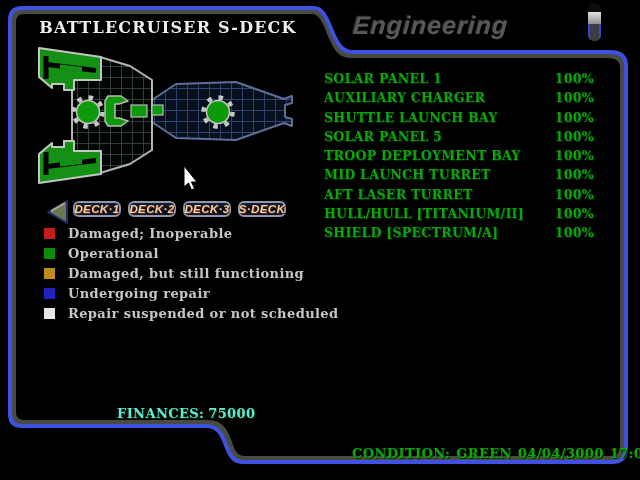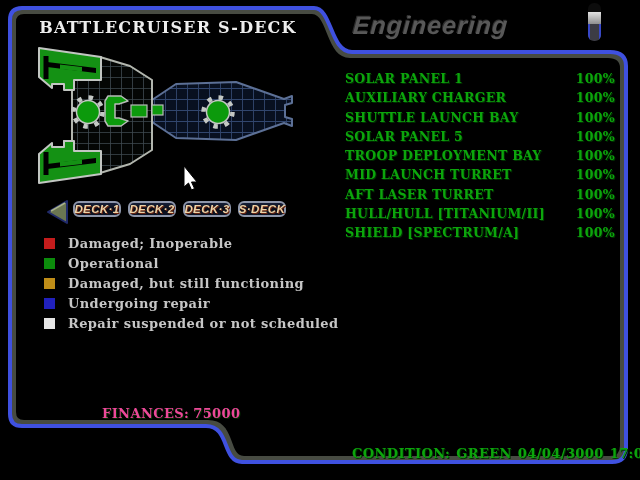--- a/index.html
+++ b/index.html
@@ -25,41 +25,41 @@
   .pill .p-mid{height:12px;background:linear-gradient(#e2e2e2,#8f8f8f);}
   .pill .p-bot{height:17px;background:#3c3c44;border-left:2px solid #3848c8;border-right:2px solid #3848c8;box-sizing:border-box;}
 
   .panel-title{position:absolute;left:16px;top:18px;width:304px;text-align:center;
     font-size:16px;font-weight:bold;letter-spacing:1.2px;color:#ededed;
     text-shadow:1px 1px 0 #000;}
 
   #ship-svg{position:absolute;left:28px;top:44px;}
   #cursor-svg{position:absolute;left:178px;top:162px;}
 
-  .sys-list{position:absolute;left:345px;top:71px;width:270px;}
+  .sys-list{position:absolute;left:324px;top:71px;width:270px;}
   .sys-row{display:flex;justify-content:space-between;height:19.3px;align-items:flex-start;}
   .sys-name,.sys-val{font-size:12.5px;font-weight:bold;letter-spacing:.3px;
     color:#0ca50c;text-shadow:1px 1px 0 #013301;white-space:nowrap;}
 
   .deck-nav{position:absolute;left:44px;top:199px;display:flex;align-items:center;}
   .deck-buttons{position:absolute;left:73px;top:201px;display:flex;gap:7px;}
   .deck-btn{width:48px;height:16px;border:2px solid #8e96aa;border-radius:6px;box-sizing:border-box;
     background:linear-gradient(#161e36,#090d18 55%,#0d1426);
     color:#ecd2a6;font-family:"Liberation Sans",sans-serif;font-weight:bold;font-style:italic;
     font-size:11.5px;letter-spacing:.4px;display:flex;align-items:center;justify-content:center;
     text-shadow:1px 1px 0 #6a2410;padding:0;cursor:pointer;}
 
-  .legend{position:absolute;left:44px;top:238px;}
+  .legend{position:absolute;left:44px;top:228px;}
   .legend-row{display:flex;align-items:center;height:11px;margin-bottom:9px;}
   .legend-swatch{width:11px;height:11px;margin-right:13px;flex:0 0 auto;box-shadow:1px 1px 0 #000;}
   .legend-label{font-size:13px;font-weight:bold;letter-spacing:.4px;color:#c6c6c6;
     text-shadow:1px 1px 0 #000;white-space:nowrap;}
 
-  .finances{position:absolute;left:102px;top:406px;font-size:13px;font-weight:bold;
-    letter-spacing:.4px;color:#ec4899;text-shadow:1px 1px 0 #013301;}
+  .finances{position:absolute;left:117px;top:406px;font-size:13px;font-weight:bold;
+    letter-spacing:.4px;color:#5eead4;text-shadow:1px 1px 0 #013301;}
   .finances span{margin-right:4px;}
 
   .condition{position:absolute;left:352px;top:446px;font-size:13px;font-weight:bold;
     letter-spacing:.4px;color:#0ca50c;text-shadow:1px 1px 0 #013301;white-space:nowrap;}
   .condition span{margin-right:6px;}
 </style>
 </head>
 <body>
 
 <div class="screen">

